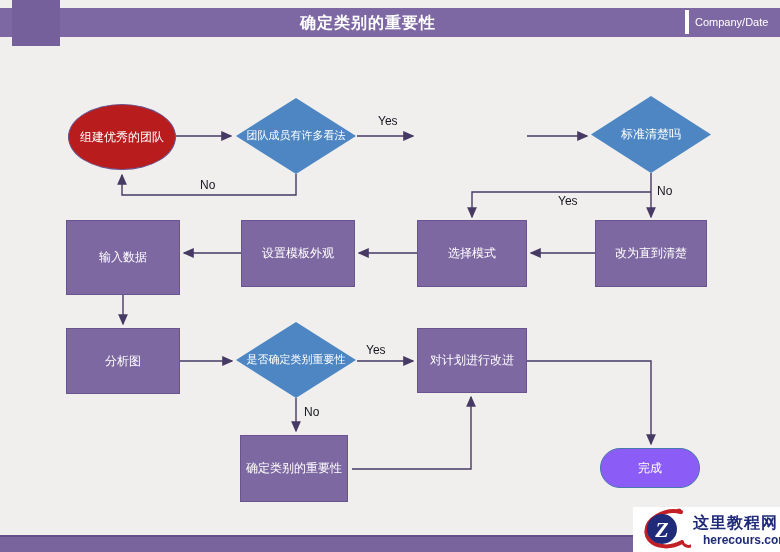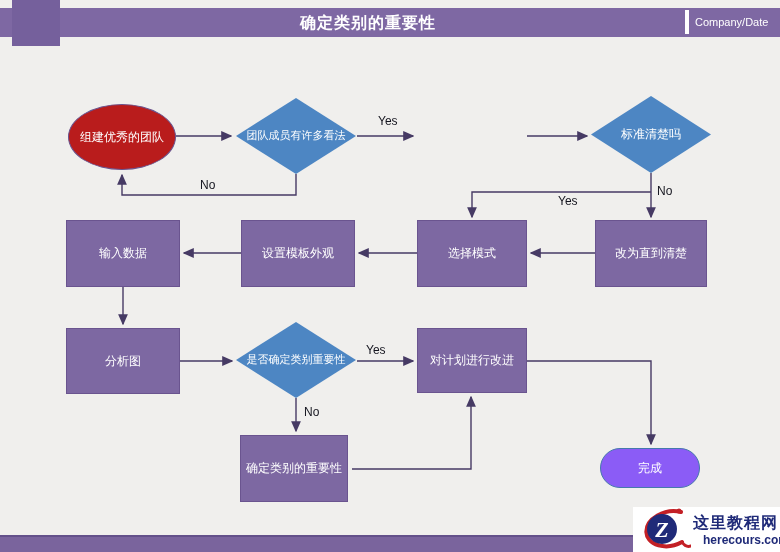--- a/index.html
+++ b/index.html
@@ -84,21 +84,21 @@
 
 
   <div class="node diamond" style="left:591px; top:96px; width:120px; height:77px;">标准清楚吗</div>
 
   <div class="node rect" style="left:595px; top:220px; width:112px; height:67px;">改为直到清楚</div>
 
   <div class="node rect" style="left:417px; top:220px; width:110px; height:67px;">选择模式</div>
 
   <div class="node rect" style="left:241px; top:220px; width:114px; height:67px;">设置模板外观</div>
 
-  <div class="node rect" style="left:66px; top:220px; width:114px; height:67px;">输入数据</div>
+  <div class="node rect" style="left:66px; top:220px; width:114px; height:75px;">输入数据</div>
 
   <div class="node rect" style="left:66px; top:328px; width:114px; height:66px;">分析图</div>
 
   <div class="node diamond small-text" style="left:236px; top:322px; width:120px; height:76px;">是否确定类别重要性</div>
 
   <div class="node rect" style="left:417px; top:328px; width:110px; height:65px;">对计划进行改进</div>
 
   <div class="node rect" style="left:240px; top:435px; width:108px; height:67px;">确定类别的重要性</div>
 
   <div class="node stadium" style="left:600px; top:448px; width:100px; height:40px;">完成</div>

